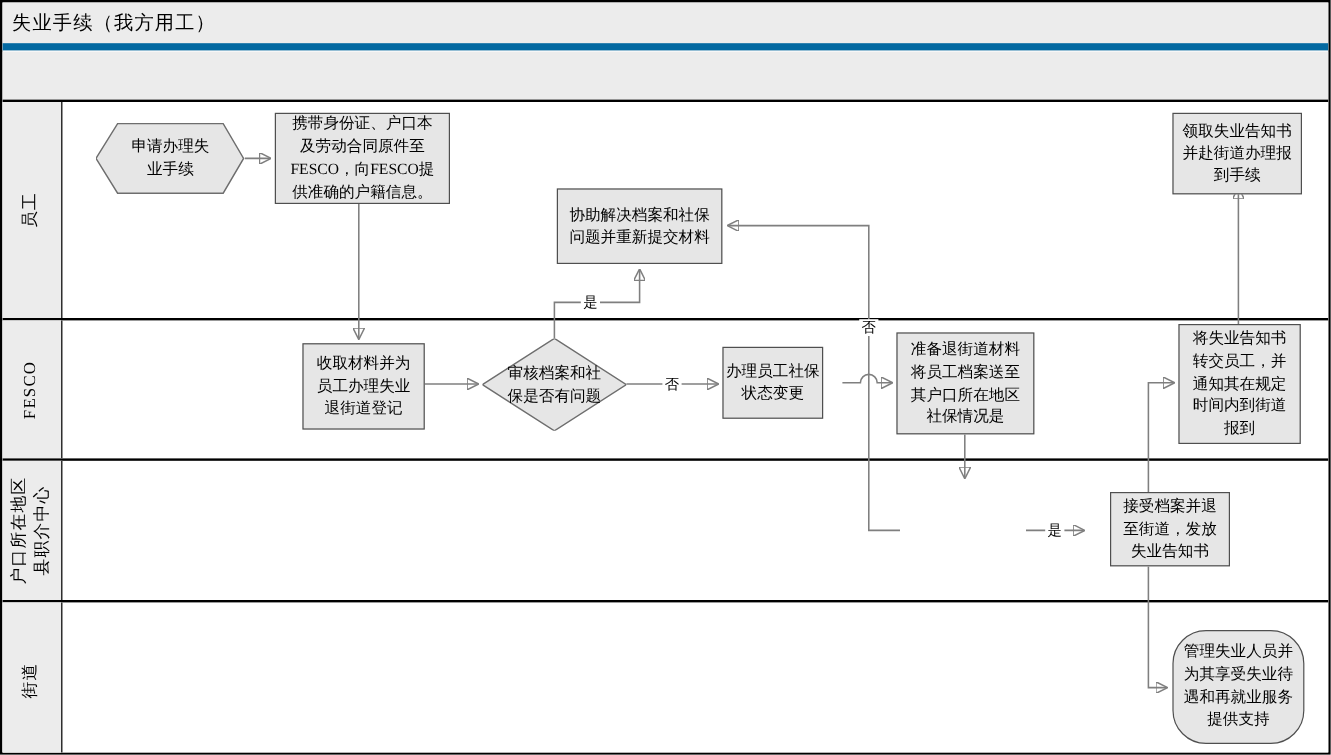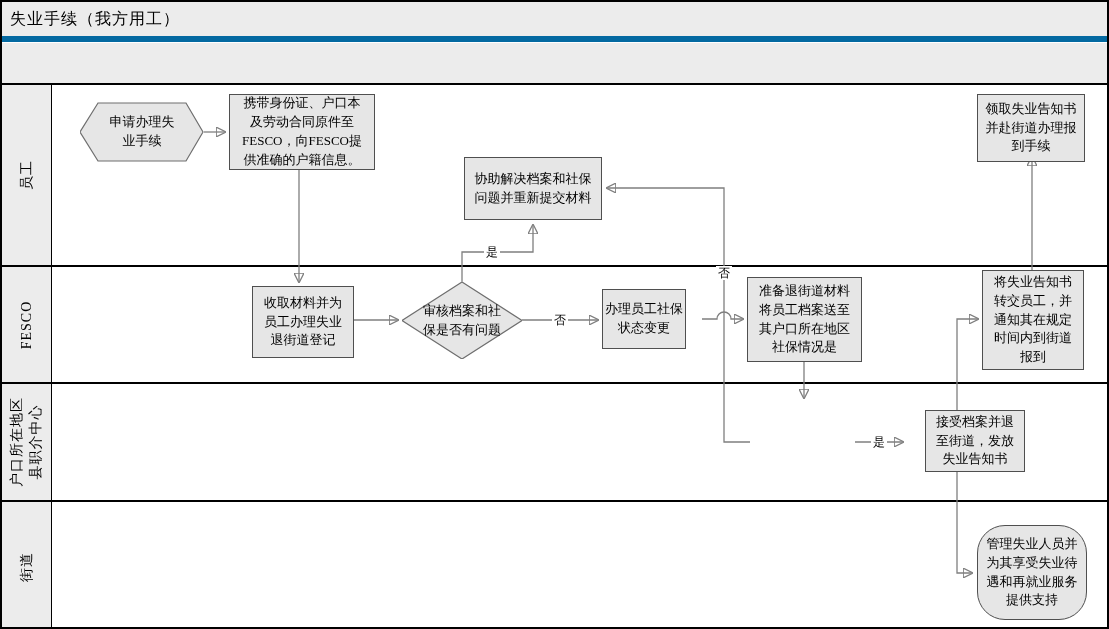--- a/index.html
+++ b/index.html
@@ -241,21 +241,21 @@
 报到</span>
   </div>
 
 
   <div class="node rect" style="left:905px; top:408px; width:100px; height:62px;margin-left:18px;">
     <span class="txt">接受档案并退
 至街道，发放
 失业告知书</span>
   </div>
 
-  <div class="node round" style="left:975px; top:523px; width:110px; height:95px;">
+  <div class="node round" style="left:975px; top:523px; width:110px; height:95px;font-family:Liberation Mono, monospace;">
     <span class="txt">管理失业人员并
 为其享受失业待
 遇和再就业服务
 提供支持</span>
   </div>
 
   <div class="edge-label" style="left:482px; top:243px;">是</div>
   <div class="edge-label" style="left:550px; top:311px;">否</div>
   <div class="edge-label" style="left:714px; top:264px;">否</div>
   <div class="edge-label" style="left:869px; top:433px;">是</div>

